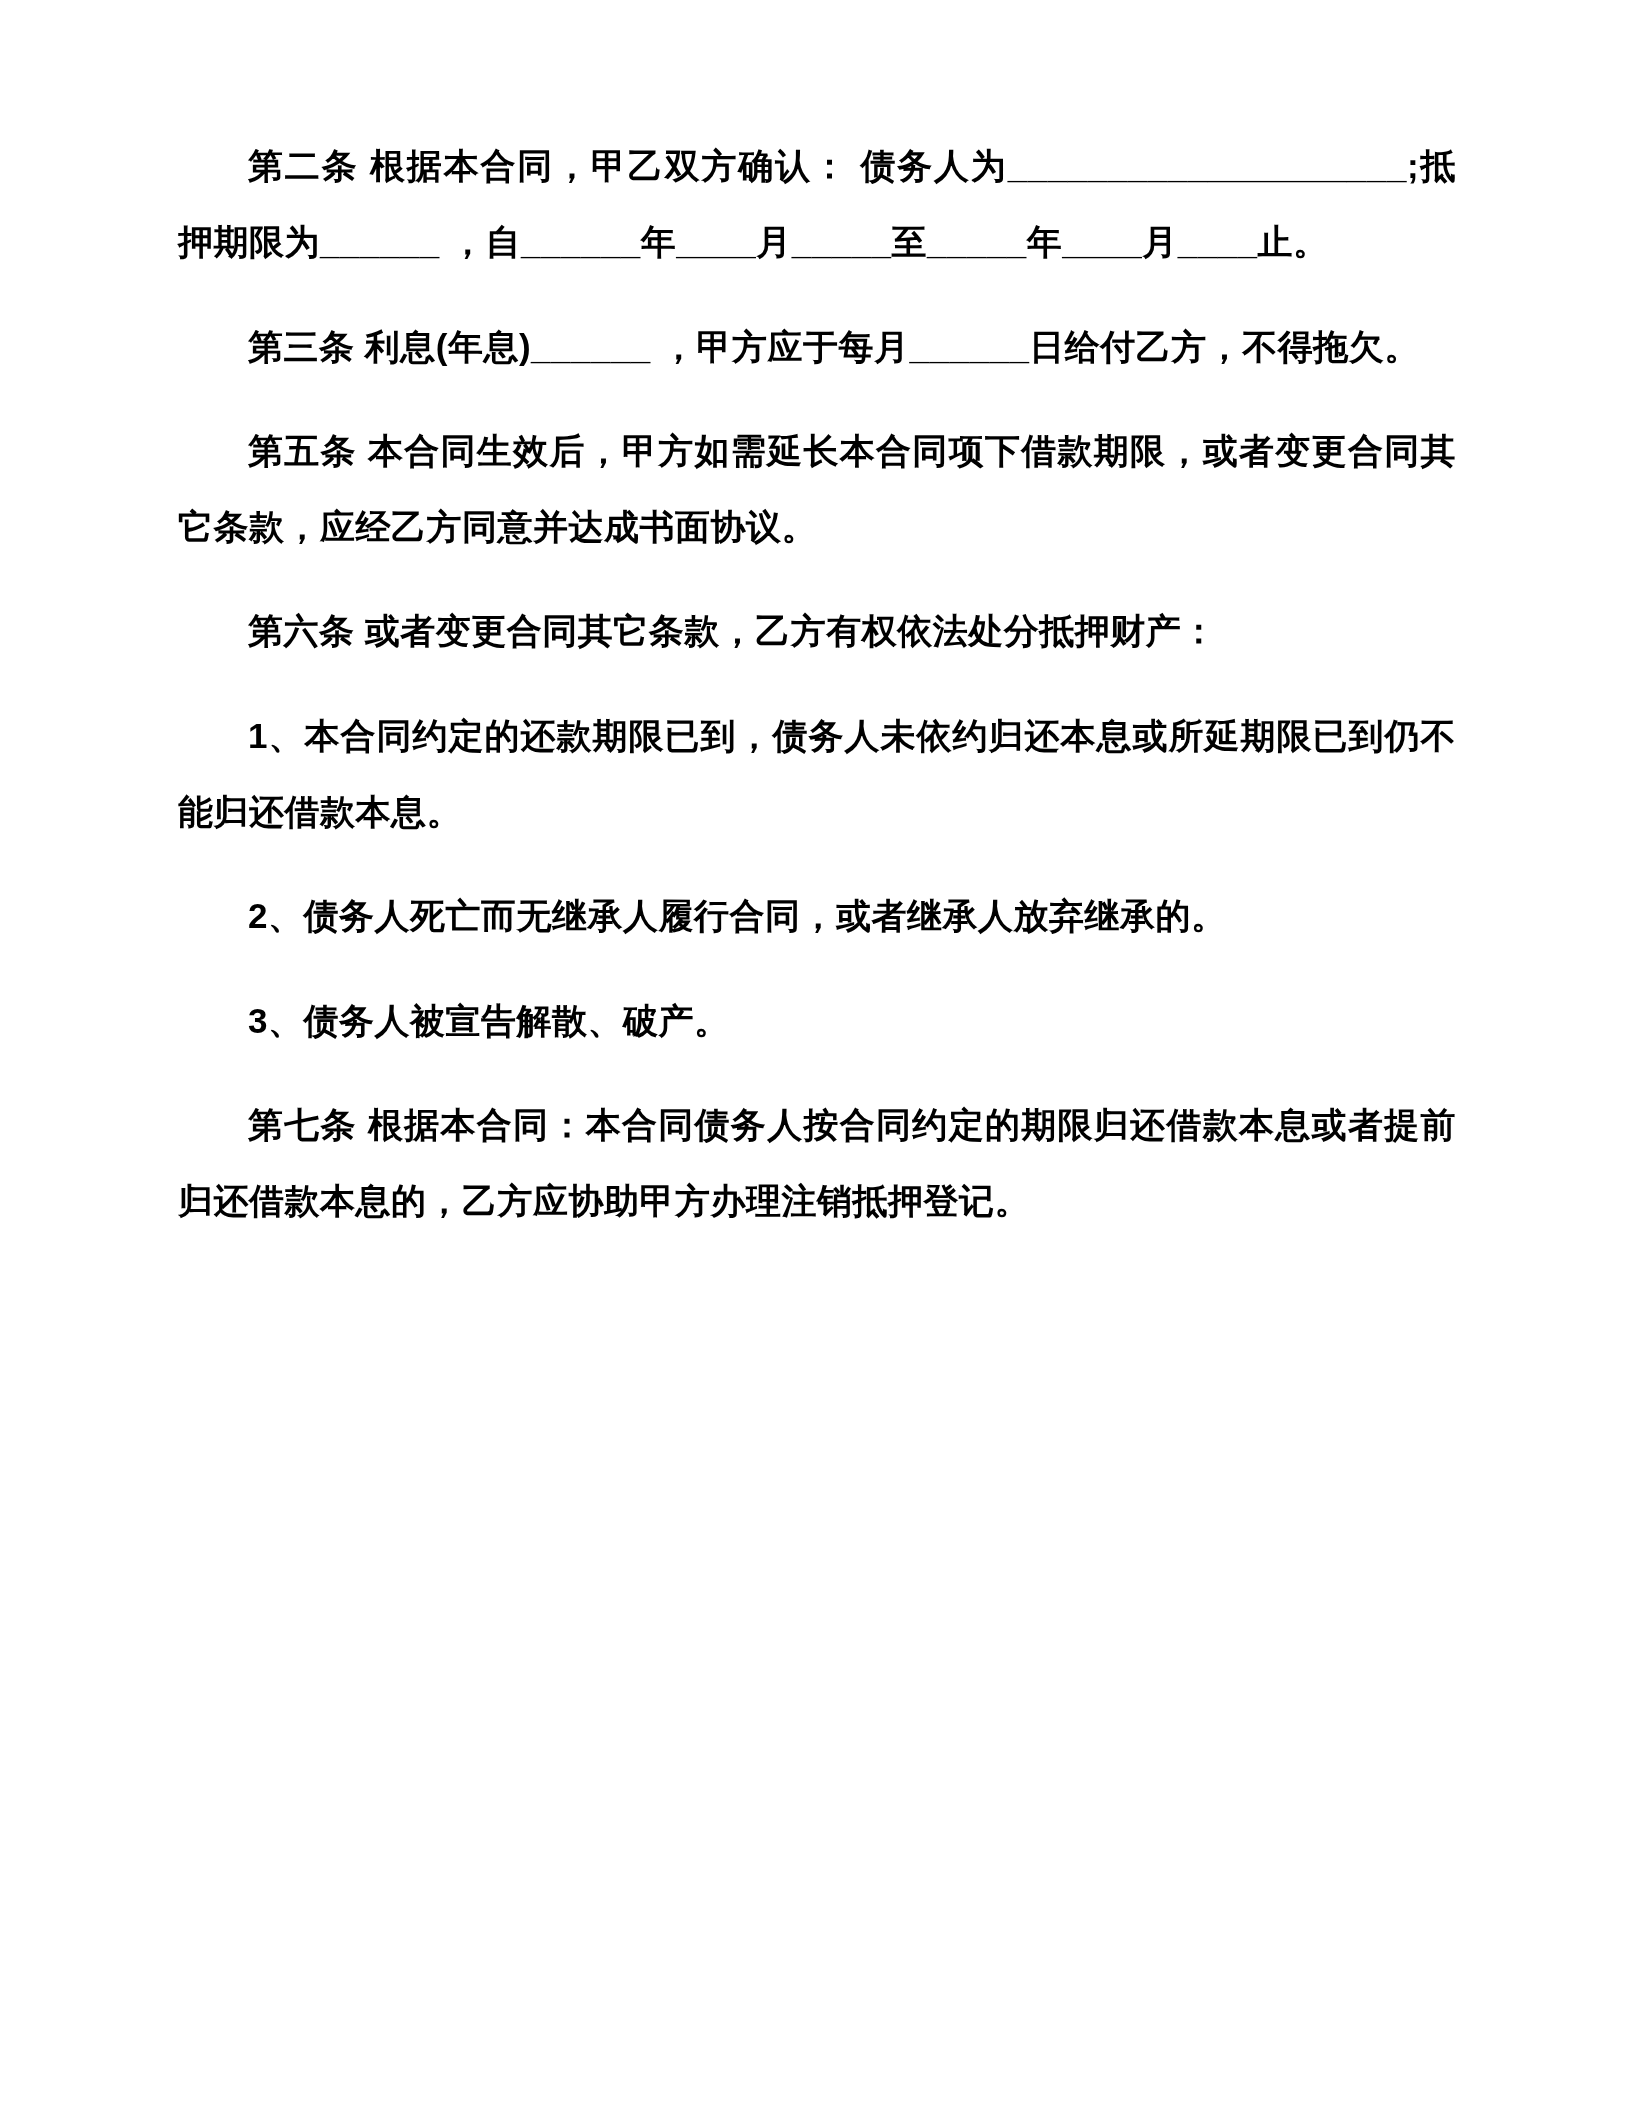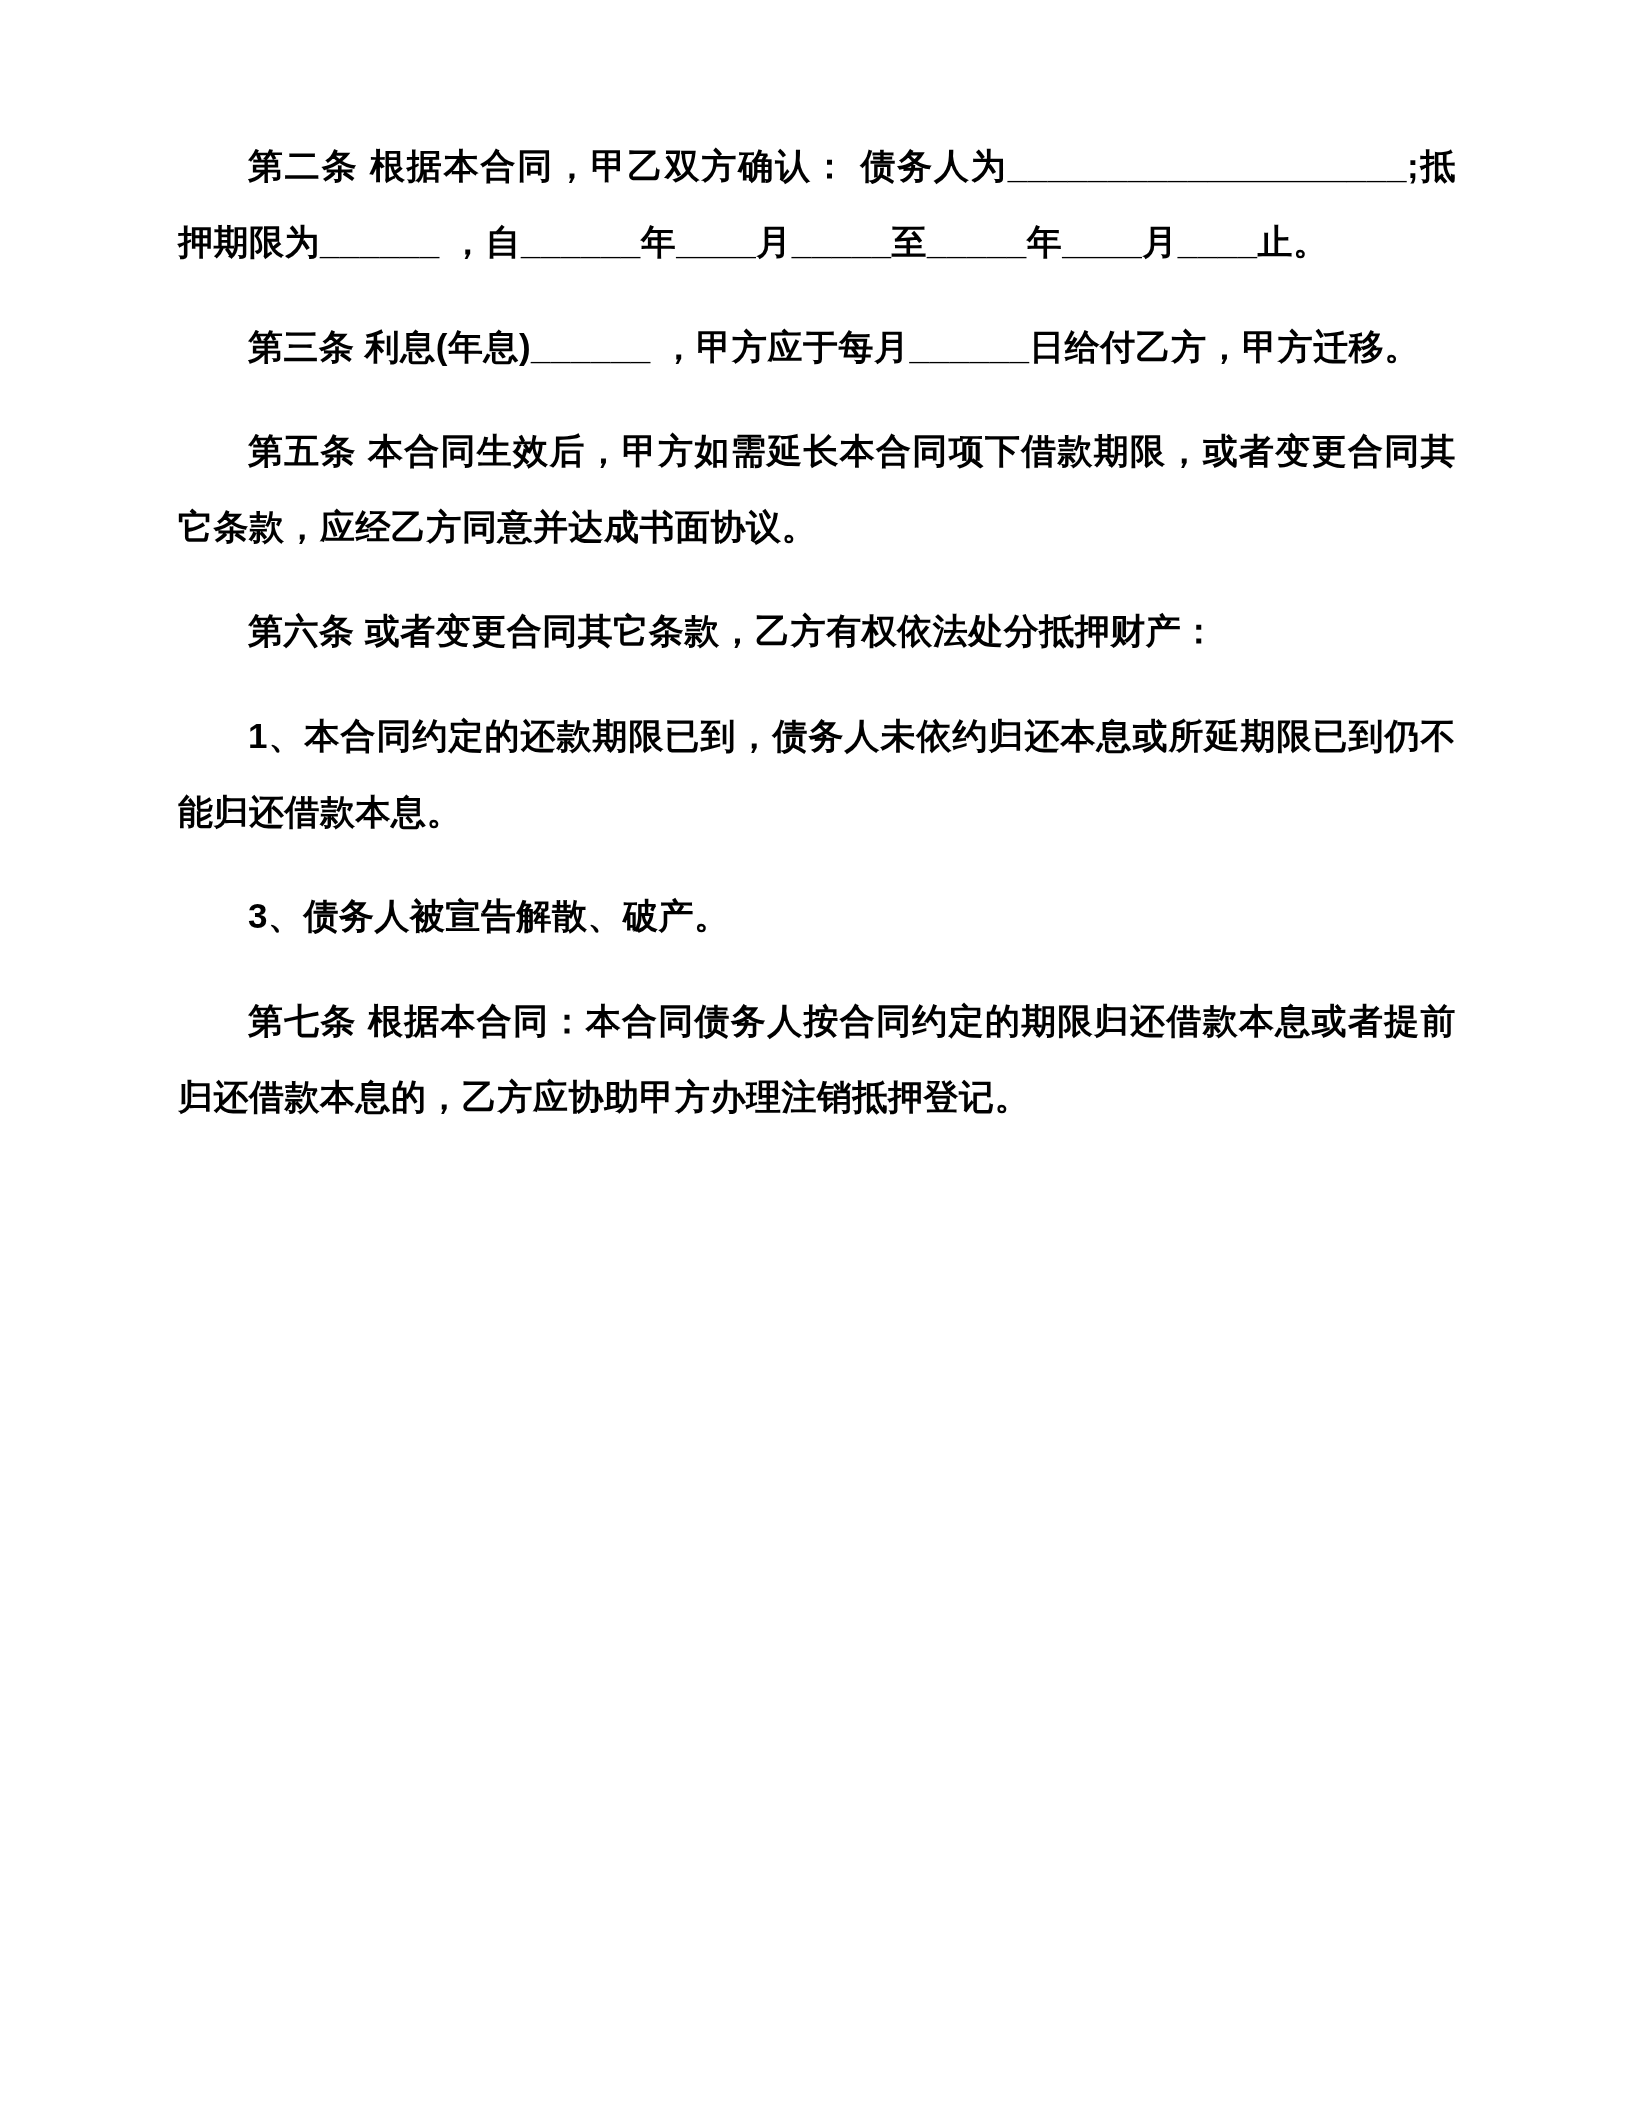--- a/index.html
+++ b/index.html
@@ -33,20 +33,21 @@
   .doc-body p:last-child {
     margin-bottom: 0;
   }
 </style>
 </head>
 <body>
 
 <div class="page">
   <div class="doc-body">
     <p>第二条 根据本合同，甲乙双方确认： 债务人为____________________;抵押期限为______ ，自______年____月_____至_____年____月____止。</p>
-    <p>第三条 利息(年息)______ ，甲方应于每月______日给付乙方，甲方迁移。</p>
+    <p>第三条 利息(年息)______ ，甲方应于每月______日给付乙方，不得拖欠。</p>
     <p>第五条 本合同生效后，甲方如需延长本合同项下借款期限，或者变更合同其它条款，应经乙方同意并达成书面协议。</p>
     <p>第六条 或者变更合同其它条款，乙方有权依法处分抵押财产：</p>
     <p>1、本合同约定的还款期限已到，债务人未依约归还本息或所延期限已到仍不能归还借款本息。</p>
+    <p>2、债务人死亡而无继承人履行合同，或者继承人放弃继承的。</p>
     <p>3、债务人被宣告解散、破产。</p>
     <p>第七条 根据本合同：本合同债务人按合同约定的期限归还借款本息或者提前归还借款本息的，乙方应协助甲方办理注销抵押登记。</p>
   </div>
 </div>
 
 </body></html>

